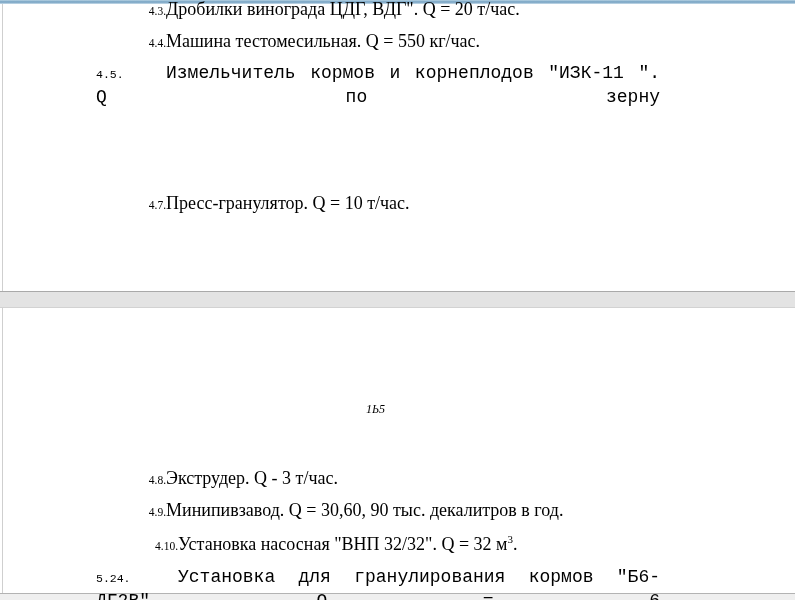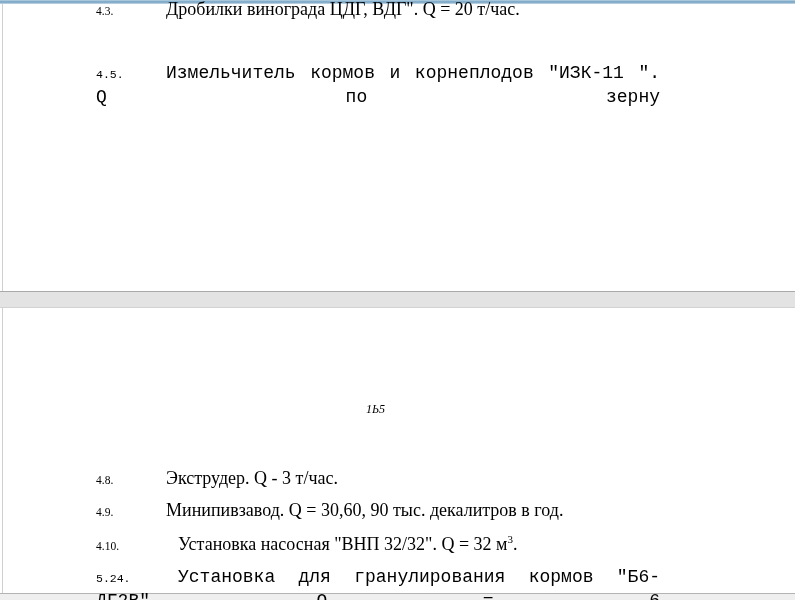--- a/index.html
+++ b/index.html
@@ -43,21 +43,21 @@
     width:564px;
     white-space:normal;
     text-align:justify;
     text-align-last:justify;
     font-family:Liberation Mono, monospace;
   }
   .num{
     display:inline-block;width:70px;
     font-size:11.5px;
     vertical-align:baseline;
-    text-align:left;
+    text-align:right;
   }
   .num-w{width:82px;}
   .tab-gap{display:inline-block;width:81px;}
   sup{font-size:11px;line-height:0;}
   .pgnum{
     left:366px;
     font-style:italic;
     font-size:12px;line-height:22px;
   }
 </style>
@@ -70,26 +70,28 @@
 
   <div class="page page-1"></div>
   <div class="page page-2"></div>
   <div class="page-edge edge-1"></div>
   <div class="page-edge edge-2"></div>
   <div class="separator"></div>
   <div class="bottom-strip"></div>
 
   <div class="line" style="top:-2px"><span class="num">4.3.</span><span>Дробилки винограда ЦДГ, ВДГ". Q = 20 т/час.</span></div>
 
+  <div class="line" style="top:30px"><span class="num">4.4.</span><span>Машина тестомесильная. Q = 550 кг/час.</span></div>
 
   <div class="line just" style="top:62px"><span class="num">4.5.</span><span>Измельчитель кормов и корнеплодов "ИЗК-11 ". Q по зерну</span></div>
 
 
 
 
+  <div class="line" style="top:192px"><span class="num">4.7.</span><span>Пресс-гранулятор. Q = 10 т/час.</span></div>
 
   <div class="line pgnum" style="top:398px"><span>1Ь5</span></div>
 
   <div class="line" style="top:467px"><span class="num">4.8.</span><span>Экструдер. Q - 3 т/час.</span></div>
 
   <div class="line" style="top:499px"><span class="num">4.9.</span><span>Минипивзавод. Q = 30,60, 90 тыс. декалитров в год.</span></div>
 
   <div class="line" style="top:533px"><span class="num num-w">4.10.</span><span>Установка насосная "ВНП 32/32". Q = 32 м</span><sup>3</sup><span>.</span></div>
 
   <div class="line just" style="top:566px"><span class="num num-w">5.24.</span><span>Установка для гранулирования кормов "Б6-ДГ2В". Q = 6</span></div>

